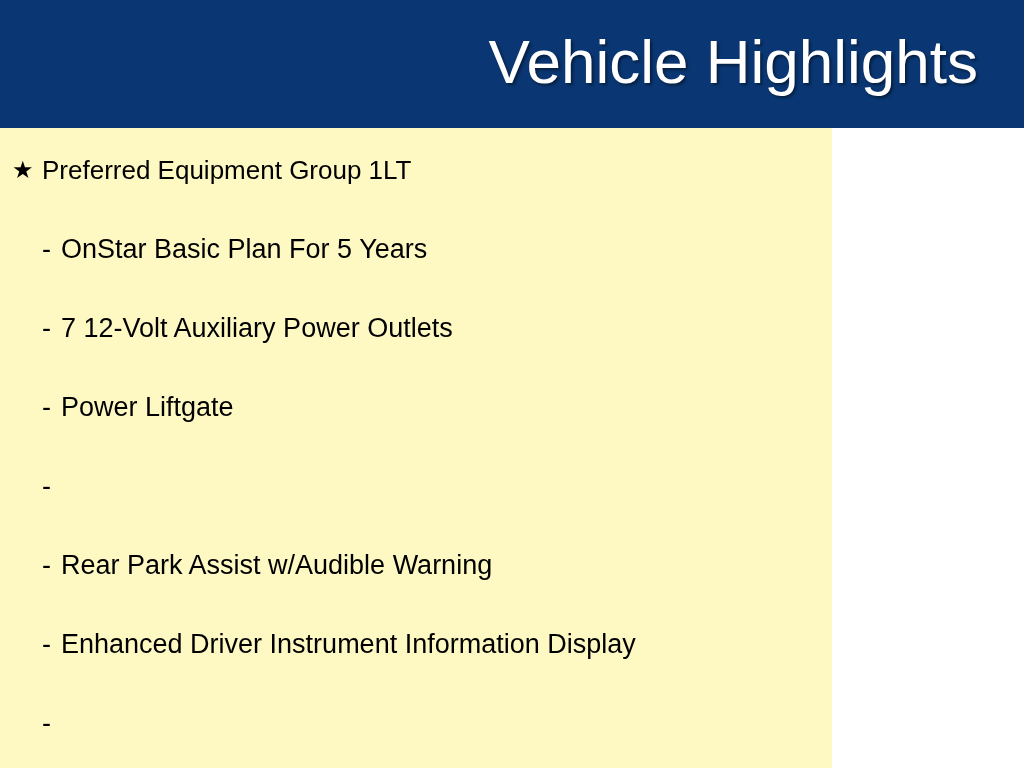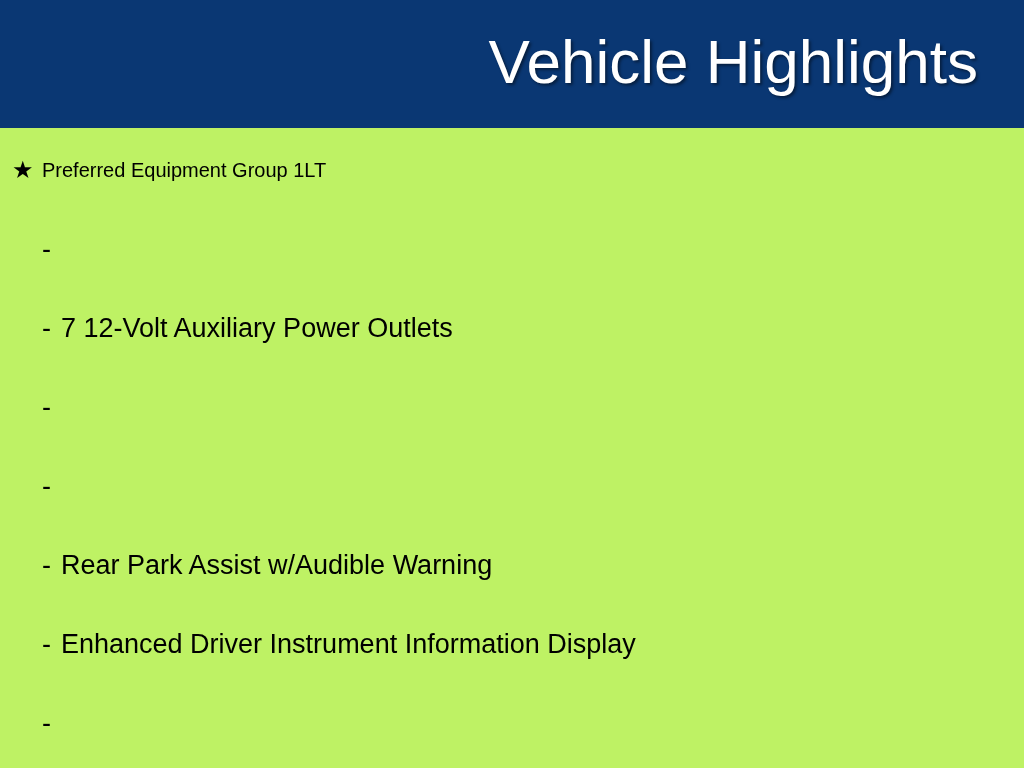--- a/index.html
+++ b/index.html
@@ -9,23 +9,23 @@
   }
   body {
     width: 1024px;
     height: 768px;
     background: #ffffff;
     font-family: "Liberation Sans", sans-serif;
     overflow: hidden;
   }
   .slide {
     position: relative;
-    width: 1024px;
+    width: 832px;
     height: 768px;
-    background: #bef264;
+    background: #fef9c3;
     box-sizing: border-box;
   }
 
   
   .header-band {
     position: absolute;
     top: 0;
     left: 0;
     width: 1024px;
     height: 128px;
@@ -81,21 +81,21 @@
   }
   .star-marker {
     flex: 0 0 auto;
     width: 30px;
     color: #000000;
     font-size: 24px;
     line-height: 28px;
     text-align: left;
   }
   .bullet-row.level-1 .bullet-text {
-    font-size: 20px;
+    font-size: 26px;
     line-height: 28px;
     color: #000000;
     white-space: nowrap;
   }
 
   
   .bullet-row.level-2 {
     padding-left: 42px;
     padding-top: 28px;
   }
@@ -125,29 +125,31 @@
   <div class="content">
     <ul class="bullet-list">
 
       <li class="bullet-row level-1">
         <span class="star-marker">★</span>
         <span class="bullet-text">Preferred Equipment Group 1LT</span>
       </li>
 
       <li class="bullet-row level-2">
         <span class="dash-marker">-</span>
+        <span class="bullet-text">OnStar Basic Plan For 5 Years</span>
       </li>
 
       <li class="bullet-row level-2">
         <span class="dash-marker">-</span>
         <span class="bullet-text">7 12-Volt Auxiliary Power Outlets</span>
       </li>
 
       <li class="bullet-row level-2">
         <span class="dash-marker">-</span>
+        <span class="bullet-text">Power Liftgate</span>
       </li>
 
       <li class="bullet-row level-2">
         <span class="dash-marker">-</span>
       </li>
 
       <li class="bullet-row level-2">
         <span class="dash-marker">-</span>
         <span class="bullet-text">Rear Park Assist w/Audible Warning</span>
       </li>

